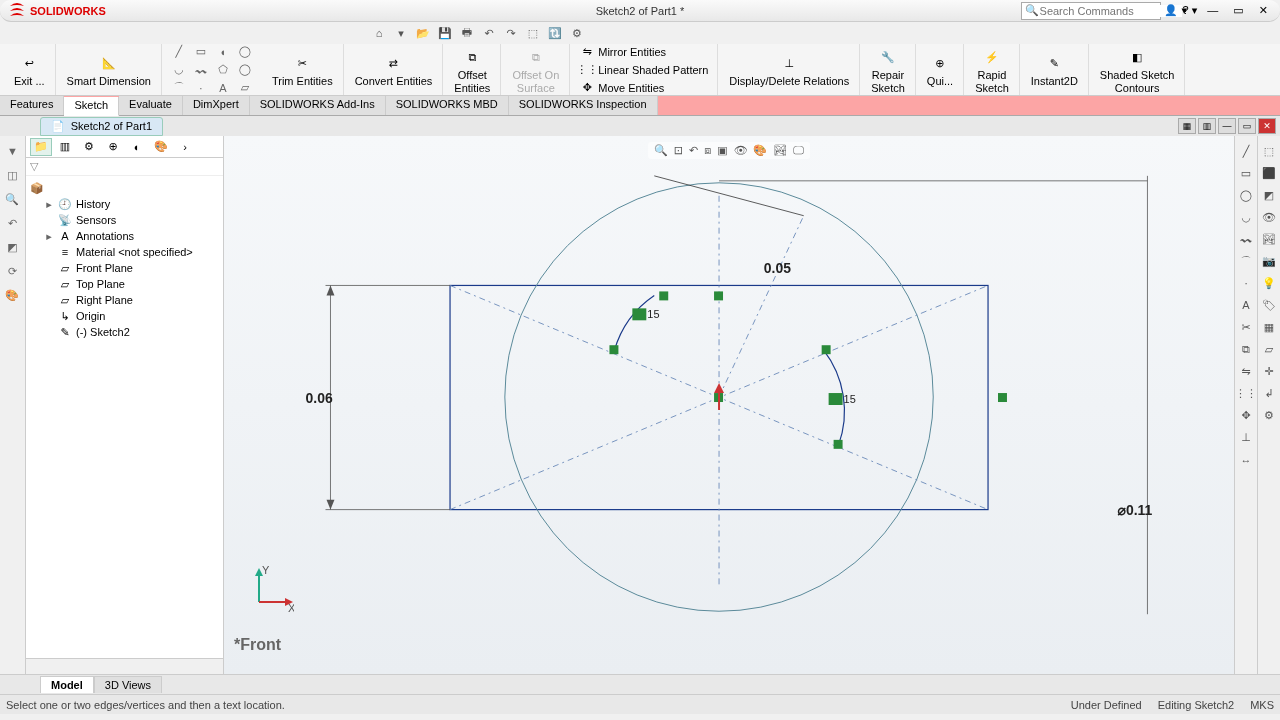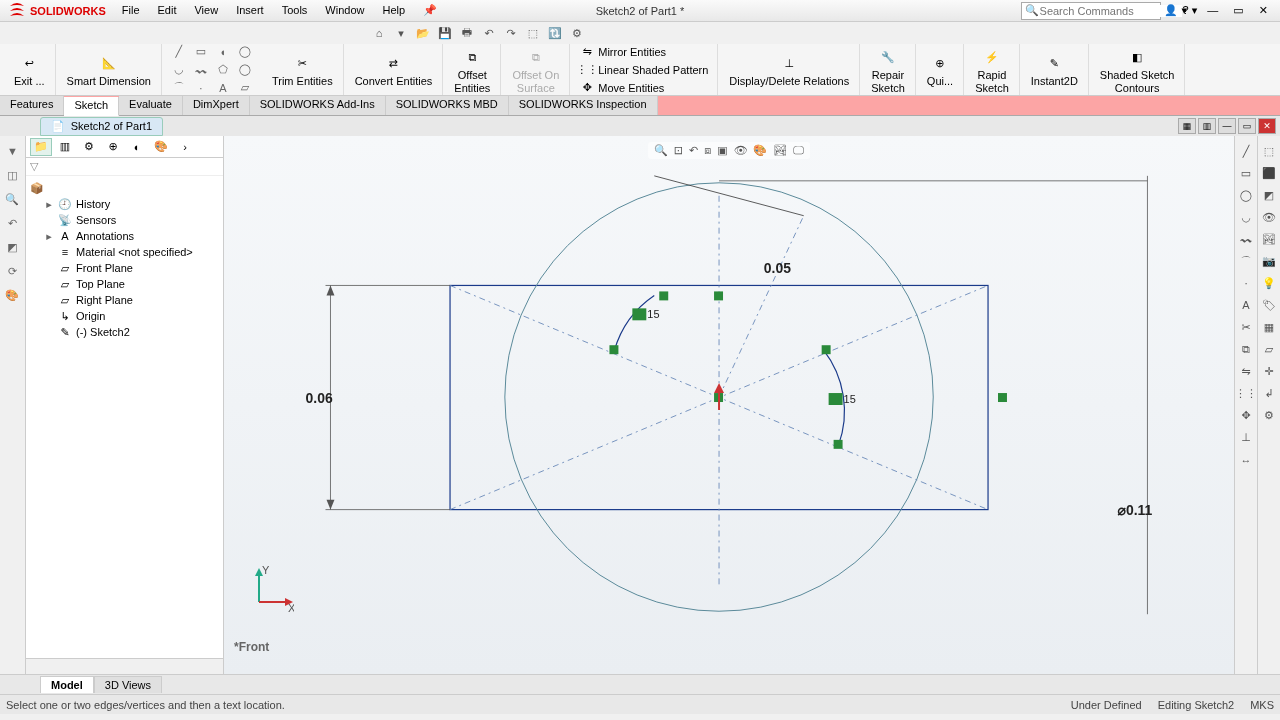--- a/index.html
+++ b/index.html
@@ -1,19 +1,19 @@
 <!DOCTYPE html>
 <html><head>
 <meta charset="utf-8">
 <style>
 * { margin: 0; padding: 0; box-sizing: border-box; font-family: "Segoe UI", Tahoma, sans-serif; font-size: 11px; }
 body { width: 1280px; height: 720px; background: #f0f0f0; overflow: hidden; position: relative; }
 
 
-.title-bar { height: 22px; background: linear-gradient(#fafafa,#e8e8e8); display: flex; align-items: center; border-bottom: 1px solid #ccc; }
+.title-bar { height: 22px; background: linear-gradient(#fafafa,#e8e8e8); display: flex; align-items: center; border-bottom: 1px solid #ccc; border-radius: 11px; }
 .logo { display: flex; align-items: center; padding: 0 8px; font-weight: bold; color: #d00; }
 .logo svg { margin-right: 4px; }
 .menu { display: flex; gap: 2px; }
 .menu span { padding: 2px 8px; cursor: default; }
 .doc-title { position: absolute; left: 50%; transform: translateX(-50%); color: #333; }
 .title-right { margin-left: auto; display: flex; align-items: center; gap: 4px; padding-right: 6px; }
 .search-box { width: 140px; height: 18px; border: 1px solid #aaa; background: #fff; display: flex; align-items: center; padding: 0 4px; }
 .search-box input { border: none; outline: none; flex: 1; font-size: 11px; }
 .win-controls span { padding: 2px 6px; cursor: default; }
 
@@ -63,21 +63,21 @@
 .tree-children { margin-left: 14px; }
 .tree-icon { width: 14px; height: 14px; display: inline-flex; align-items: center; justify-content: center; }
 .fp-scroll { height: 16px; background: #f0f0f0; border-top: 1px solid #ccc; }
 
 
 .viewport { flex: 1; background: linear-gradient(#f6f8fa, #eaeef2); position: relative; }
 .view-toolbar { position: absolute; top: 6px; left: 50%; transform: translateX(-50%); display: flex; gap: 6px; background: rgba(255,255,255,0.6); padding: 2px 6px; border-radius: 3px; }
 .view-toolbar span { color: #555; cursor: pointer; }
 .sketch-svg { position: absolute; top: 0; left: 0; width: 100%; height: 100%; }
 .triad { position: absolute; bottom: 60px; left: 20px; }
-.orient-label { position: absolute; bottom: 20px; left: 10px; font-weight: bold; color: #666; font-size: 12px; }
+.orient-label { position: absolute; bottom: 20px; left: 10px; font-weight: bold; color: #666; font-size: 16px; }
 .dim-text { font-size: 14px; fill: #222; font-weight: bold; }
 .sketch-line { stroke: #1a3a8a; stroke-width: 1.2; fill: none; }
 .construction { stroke: #6a8ab8; stroke-width: 0.9; stroke-dasharray: 6 4 2 4; fill: none; }
 .circle-line { stroke: #5a8a9a; stroke-width: 1; fill: none; }
 .dim-line { stroke: #555; stroke-width: 0.8; }
 .relation-sq { fill: #2a8a3a; }
 .relation-sq-lg { fill: #2a8a3a; }
 .centerpt { fill: #c33; }
 
 
@@ -94,30 +94,20 @@
 </style>
 </head>
 <body>
 
 <div class="title-bar">
   <div class="logo">
     <svg width="18" height="18" viewBox="0 0 18 18">
         <path d="M2 4 Q9 -2 16 4 Q9 2 2 4 M2 9 Q9 3 16 9 Q9 7 2 9 M2 14 Q9 8 16 14 Q9 12 2 14" fill="#d00"></path>
       </svg>
     <span>SOLIDWORKS</span>
-  </div>
-  <div class="menu">
-    <span>File</span>
-    <span>Edit</span>
-    <span>View</span>
-    <span>Insert</span>
-    <span>Tools</span>
-    <span>Window</span>
-    <span>Help</span>
-    <span>📌</span>
   </div>
   <div class="doc-title">Sketch2 of Part1 *</div>
   <div class="title-right">
     <div class="search-box">
       <span>🔍</span>
       <input placeholder="Search Commands" style="">
       <span>▾</span>
     </div>
     <span>👤</span>
     <span>? ▾</span>

